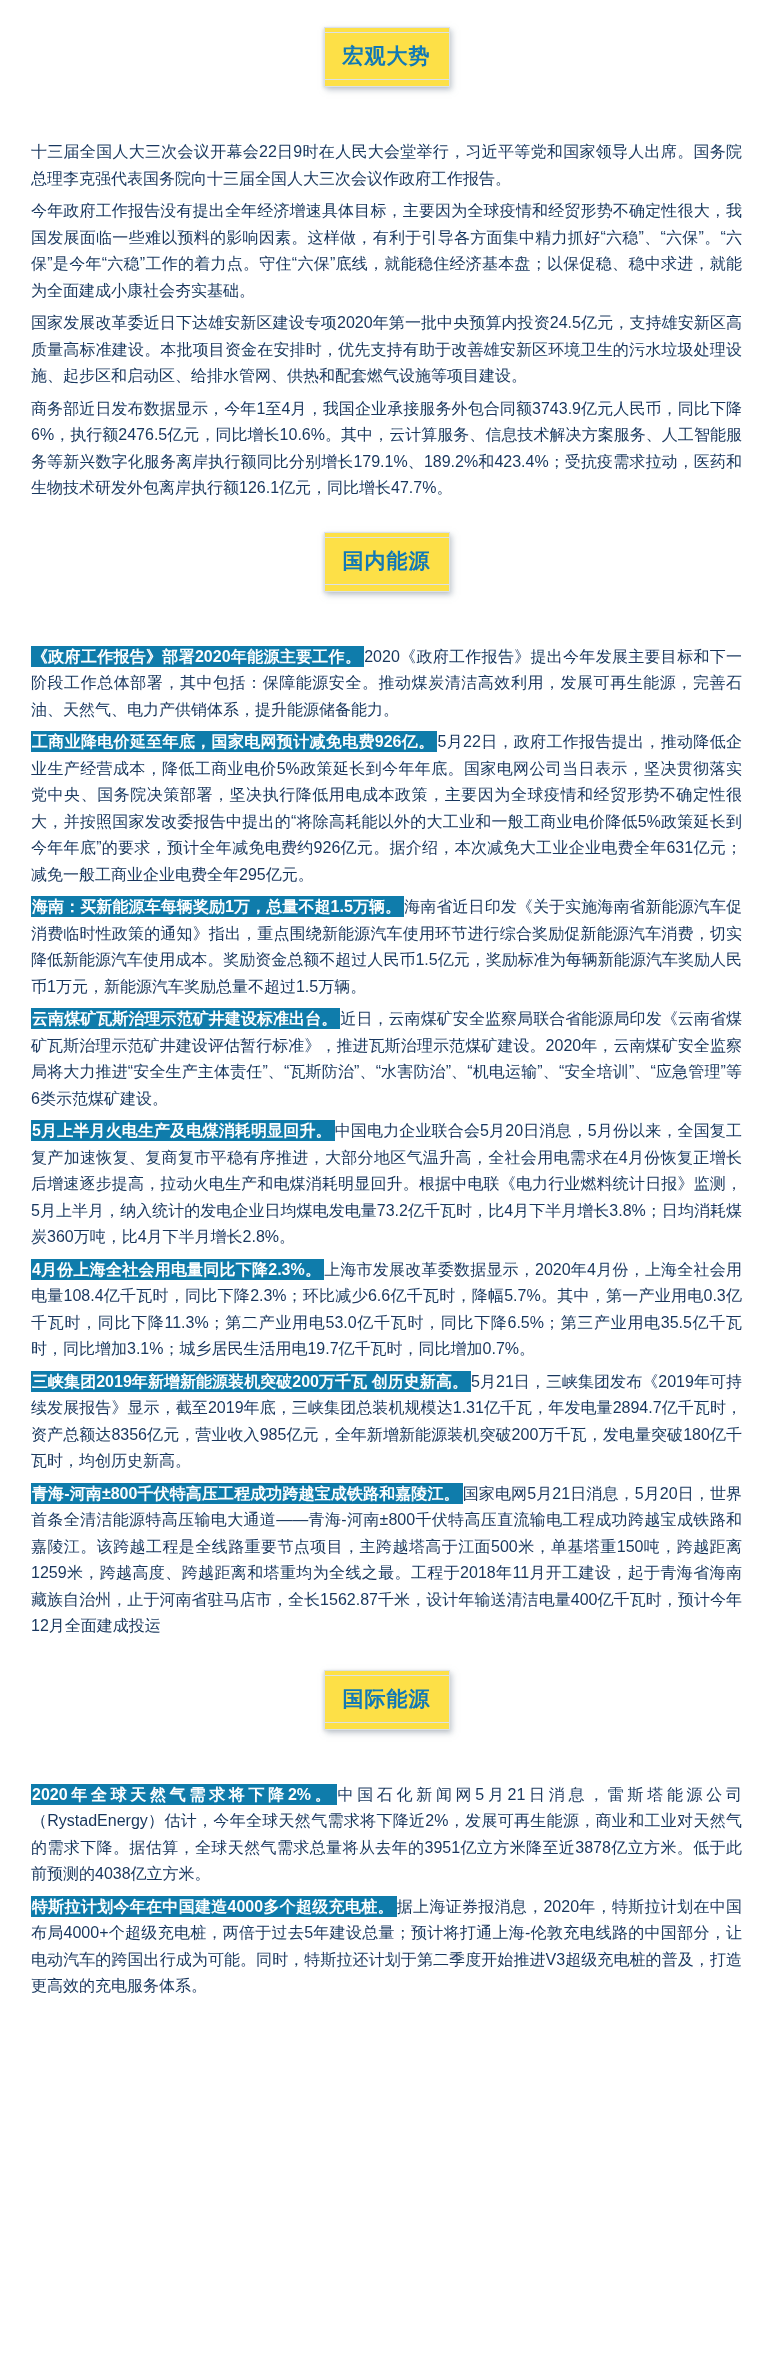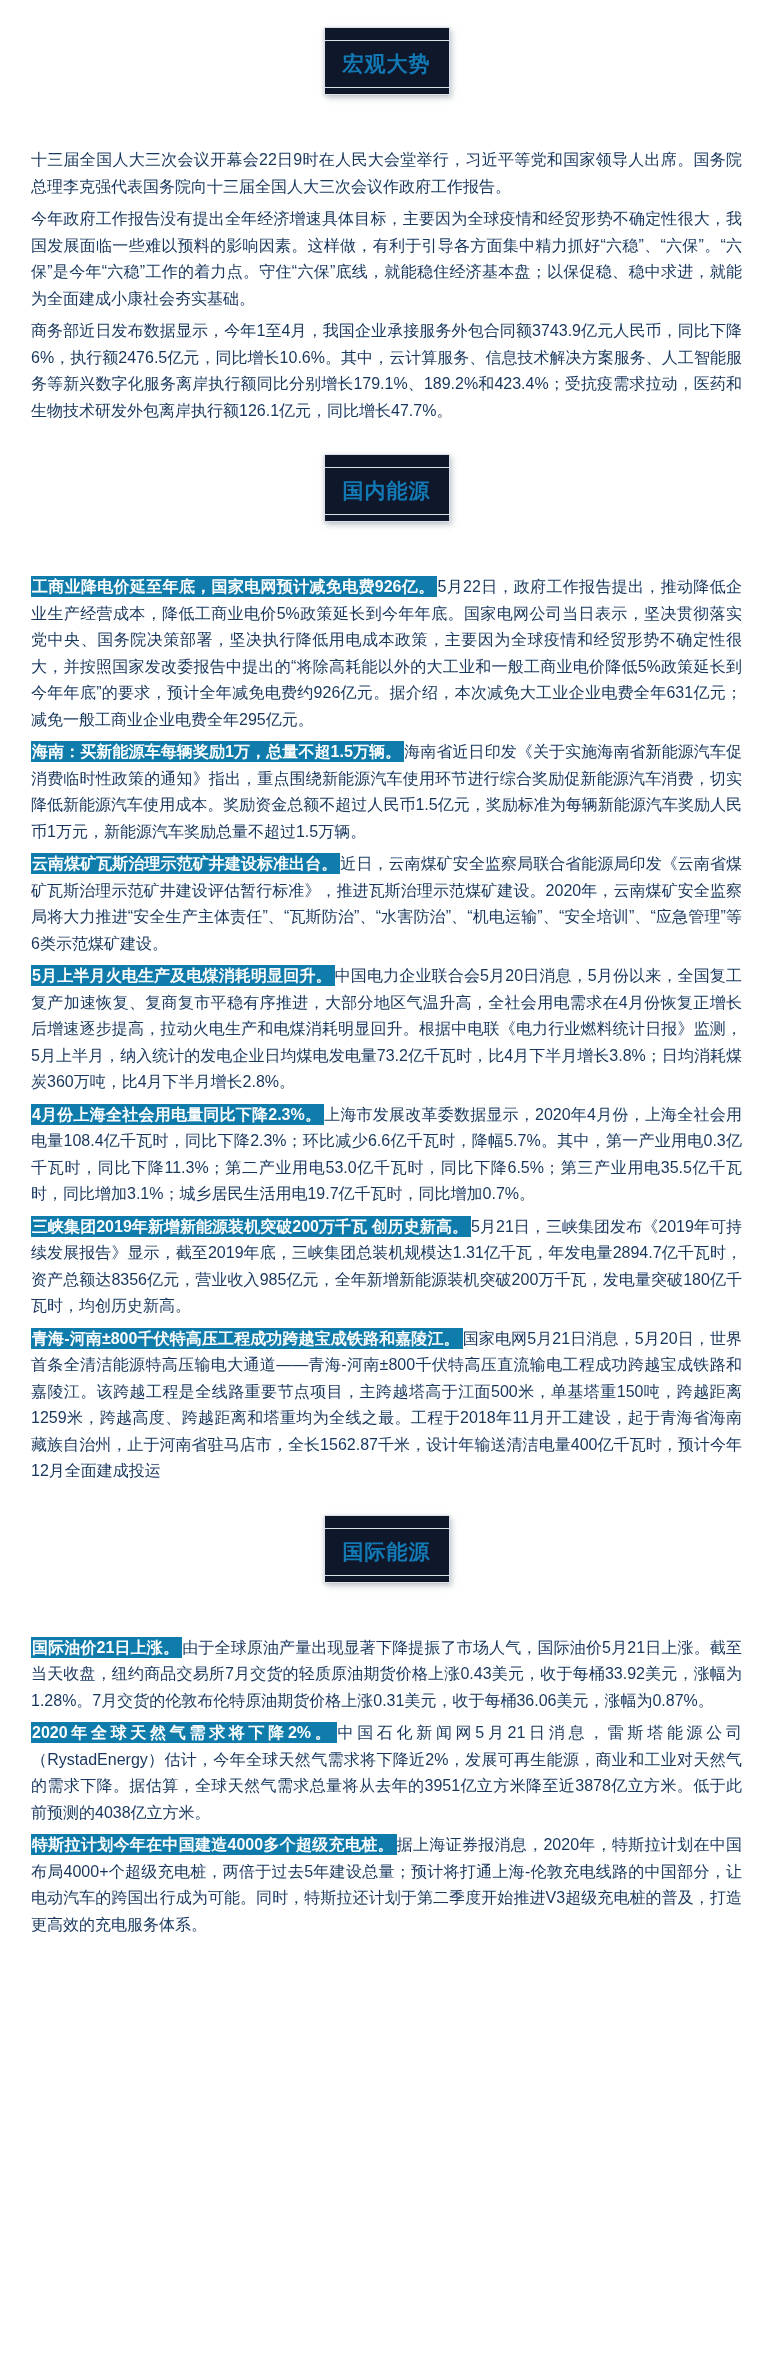--- a/index.html
+++ b/index.html
@@ -18,24 +18,24 @@
     font-family:"Liberation Sans","DejaVu Sans",sans-serif;
     color:var(--body-text);
   }
   .page{
     width:773px;
     padding:0 31px 40px 31px;
   }
   .section-header{
     width:126px;
     margin:30px auto 52px auto;
-    background:#0f172a;
+    background:#fde047;
     border:1px solid var(--box-border);
     box-shadow:2px 3px 6px rgba(150,160,172,.55), -1px 1px 3px rgba(150,160,172,.25);
-    padding:12px 0 6px 0;
+    padding:4px 0 6px 0;
   }
   .section:first-child .section-header{margin-top:27px;}
   .section-header-inner{
     border-top:1px solid var(--box-border);
     border-bottom:1px solid var(--box-border);
     text-align:center;
     padding:9px 6px;
   }
   .section-title{
     color:var(--section-title);
@@ -63,39 +63,40 @@
 
 <main class="page" id="content">
     <section class="section">
     <div class="section-header">
       <div class="section-header-inner">
         <span class="section-title">宏观大势</span>
       </div>
     </div>
   <p class="para"><span>十三届全国人大三次会议开幕会22日9时在人民大会堂举行，习近平等党和国家领导人出席。国务院总理李克强代表国务院向十三届全国人大三次会议作政府工作报告。</span></p>
       <p class="para"><span>今年政府工作报告没有提出全年经济增速具体目标，主要因为全球疫情和经贸形势不确定性很大，我国发展面临一些难以预料的影响因素。这样做，有利于引导各方面集中精力抓好“六稳”、“六保”。“六保”是今年“六稳”工作的着力点。守住“六保”底线，就能稳住经济基本盘；以保促稳、稳中求进，就能为全面建成小康社会夯实基础。</span></p>
+      <p class="para"><span>国家发展改革委近日下达雄安新区建设专项2020年第一批中央预算内投资24.5亿元，支持雄安新区高质量高标准建设。本批项目资金在安排时，优先支持有助于改善雄安新区环境卫生的污水垃圾处理设施、起步区和启动区、给排水管网、供热和配套燃气设施等项目建设。</span></p>
       <p class="para"><span>商务部近日发布数据显示，今年1至4月，我国企业承接服务外包合同额3743.9亿元人民币，同比下降6%，执行额2476.5亿元，同比增长10.6%。其中，云计算服务、信息技术解决方案服务、人工智能服务等新兴数字化服务离岸执行额同比分别增长179.1%、189.2%和423.4%；受抗疫需求拉动，医药和生物技术研发外包离岸执行额126.1亿元，同比增长47.7%。</span></p>
     </section>
     <section class="section">
     <div class="section-header">
       <div class="section-header-inner">
         <span class="section-title">国内能源</span>
       </div>
     </div>
+  <p class="para"><span class="lead">《政府工作报告》部署2020年能源主要工作。</span><span>2020《政府工作报告》提出今年发展主要目标和下一阶段工作总体部署，其中包括：保障能源安全。推动煤炭清洁高效利用，发展可再生能源，完善石油、天然气、电力产供销体系，提升能源储备能力。</span></p>
       <p class="para"><span class="lead">工商业降电价延至年底，国家电网预计减免电费926亿。</span><span>5月22日，政府工作报告提出，推动降低企业生产经营成本，降低工商业电价5%政策延长到今年年底。国家电网公司当日表示，坚决贯彻落实党中央、国务院决策部署，坚决执行降低用电成本政策，主要因为全球疫情和经贸形势不确定性很大，并按照国家发改委报告中提出的“将除高耗能以外的大工业和一般工商业电价降低5%政策延长到今年年底”的要求，预计全年减免电费约926亿元。据介绍，本次减免大工业企业电费全年631亿元；减免一般工商业企业电费全年295亿元。</span></p>
       <p class="para"><span class="lead">海南：买新能源车每辆奖励1万，总量不超1.5万辆。</span><span>海南省近日印发《关于实施海南省新能源汽车促消费临时性政策的通知》指出，重点围绕新能源汽车使用环节进行综合奖励促新能源汽车消费，切实降低新能源汽车使用成本。奖励资金总额不超过人民币1.5亿元，奖励标准为每辆新能源汽车奖励人民币1万元，新能源汽车奖励总量不超过1.5万辆。</span></p>
       <p class="para"><span class="lead">云南煤矿瓦斯治理示范矿井建设标准出台。</span><span>近日，云南煤矿安全监察局联合省能源局印发《云南省煤矿瓦斯治理示范矿井建设评估暂行标准》，推进瓦斯治理示范煤矿建设。2020年，云南煤矿安全监察局将大力推进“安全生产主体责任”、“瓦斯防治”、“水害防治”、“机电运输”、“安全培训”、“应急管理”等6类示范煤矿建设。</span></p>
       <p class="para"><span class="lead">5月上半月火电生产及电煤消耗明显回升。</span><span>中国电力企业联合会5月20日消息，5月份以来，全国复工复产加速恢复、复商复市平稳有序推进，大部分地区气温升高，全社会用电需求在4月份恢复正增长后增速逐步提高，拉动火电生产和电煤消耗明显回升。根据中电联《电力行业燃料统计日报》监测，5月上半月，纳入统计的发电企业日均煤电发电量73.2亿千瓦时，比4月下半月增长3.8%；日均消耗煤炭360万吨，比4月下半月增长2.8%。</span></p>
       <p class="para"><span class="lead">4月份上海全社会用电量同比下降2.3%。</span><span>上海市发展改革委数据显示，2020年4月份，上海全社会用电量108.4亿千瓦时，同比下降2.3%；环比减少6.6亿千瓦时，降幅5.7%。其中，第一产业用电0.3亿千瓦时，同比下降11.3%；第二产业用电53.0亿千瓦时，同比下降6.5%；第三产业用电35.5亿千瓦时，同比增加3.1%；城乡居民生活用电19.7亿千瓦时，同比增加0.7%。</span></p>
       <p class="para"><span class="lead">三峡集团2019年新增新能源装机突破200万千瓦 创历史新高。</span><span>5月21日，三峡集团发布《2019年可持续发展报告》显示，截至2019年底，三峡集团总装机规模达1.31亿千瓦，年发电量2894.7亿千瓦时，资产总额达8356亿元，营业收入985亿元，全年新增新能源装机突破200万千瓦，发电量突破180亿千瓦时，均创历史新高。</span></p>
       <p class="para"><span class="lead">青海-河南±800千伏特高压工程成功跨越宝成铁路和嘉陵江。</span><span>国家电网5月21日消息，5月20日，世界首条全清洁能源特高压输电大通道——青海-河南±800千伏特高压直流输电工程成功跨越宝成铁路和嘉陵江。该跨越工程是全线路重要节点项目，主跨越塔高于江面500米，单基塔重150吨，跨越距离1259米，跨越高度、跨越距离和塔重均为全线之最。工程于2018年11月开工建设，起于青海省海南藏族自治州，止于河南省驻马店市，全长1562.87千米，设计年输送清洁电量400亿千瓦时，预计今年12月全面建成投运</span></p>
     </section>
     <section class="section">
     <div class="section-header">
       <div class="section-header-inner">
         <span class="section-title">国际能源</span>
       </div>
     </div>
-  <p class="para"><span class="lead">国际油价21日上涨。</span><span>由于全球原油产量出现显著下降提振了市场人气，国际油价5月21日上涨。截至当天收盘，纽约商品交易所7月交货的轻质原油期货价格上涨0.43美元，收于每桶33.92美元，涨幅为1.28%。7月交货的伦敦布伦特原油期货价格上涨0.31美元，收于每桶36.06美元，涨幅为0.87%。</span></p>
       <p class="para"><span class="lead">2020年全球天然气需求将下降2%。</span><span>中国石化新闻网5月21日消息，雷斯塔能源公司（RystadEnergy）估计，今年全球天然气需求将下降近2%，发展可再生能源，商业和工业对天然气的需求下降。据估算，全球天然气需求总量将从去年的3951亿立方米降至近3878亿立方米。低于此前预测的4038亿立方米。</span></p>
       <p class="para"><span class="lead">特斯拉计划今年在中国建造4000多个超级充电桩。</span><span>据上海证券报消息，2020年，特斯拉计划在中国布局4000+个超级充电桩，两倍于过去5年建设总量；预计将打通上海-伦敦充电线路的中国部分，让电动汽车的跨国出行成为可能。同时，特斯拉还计划于第二季度开始推进V3超级充电桩的普及，打造更高效的充电服务体系。</span></p>
     </section>
   </main>
 
 </body></html>

